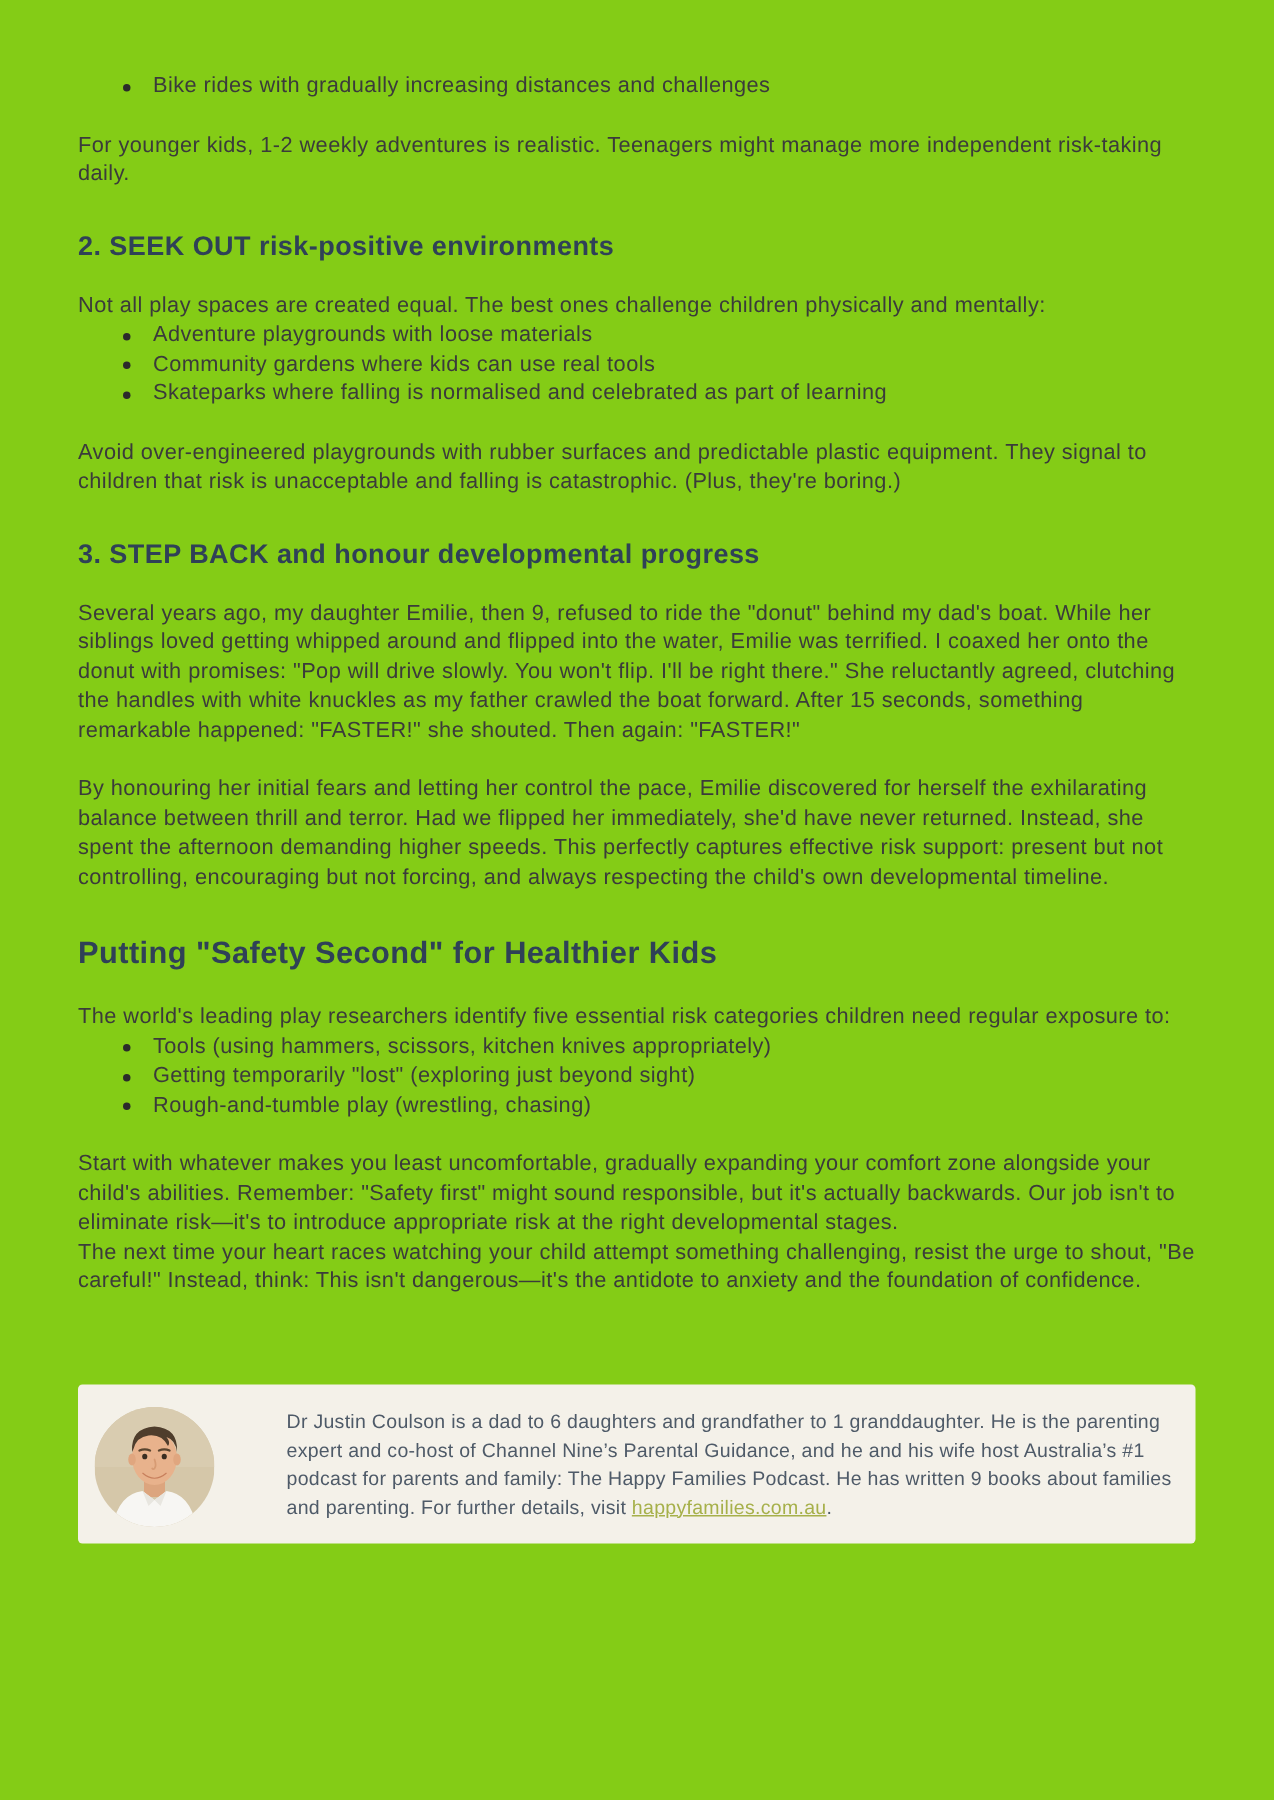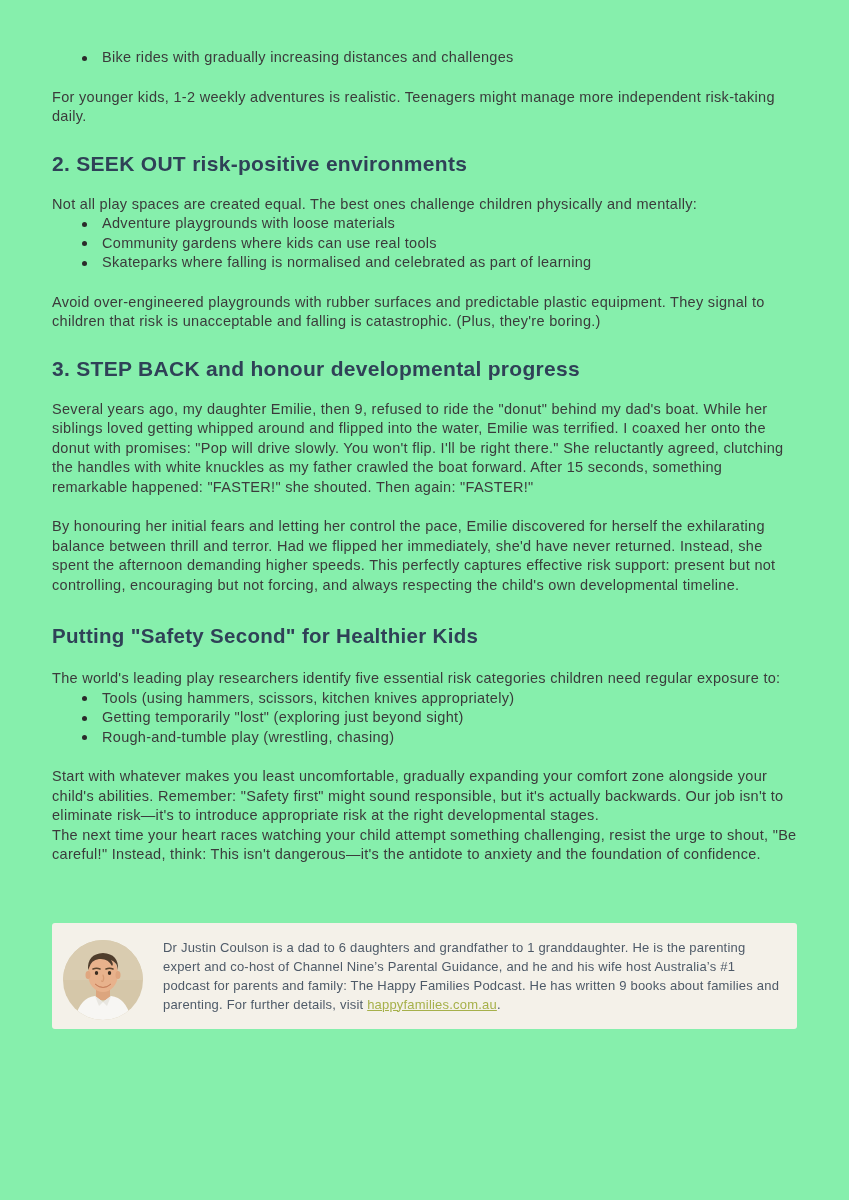--- a/index.html
+++ b/index.html
@@ -1,21 +1,21 @@
 <!DOCTYPE html>
 <html><head>
 <meta charset="utf-8">
 <style>
   * { box-sizing: border-box; }
   html, body { margin: 0; padding: 0; background: #ffffff; }
   .page {
     width: 849px;
     min-height: 1200px;
     margin: 0 auto;
-    background: #86efac;
+    background: #84cc16;
     padding: 48px 52px 40px 52px;
     font-family: "Liberation Sans", "DejaVu Sans", sans-serif;
     font-size: 14.5px;
     line-height: 19.5px;
     letter-spacing: 0.3px;
     color: #3b3b3b;
   }
   p { margin: 20px 0 0 0; }
   p.joined { margin-top: 0; }
   ul.bullets {
@@ -29,42 +29,43 @@
   ul.bullets li::before {
     content: "";
     position: absolute;
     left: 30px;
     top: 7.5px;
     width: 5px; height: 5px;
     border-radius: 50%;
     background: #2b2b2b;
   }
   h2.section-heading {
-    font-size: 21px;
+    font-size: 18px;
     line-height: 22px;
     font-weight: 700;
     color: #2f4157;
     letter-spacing: 0.3px;
     margin: 26px 0 0 0;
   }
   h1.major-heading {
     font-size: 20.5px;
     line-height: 27px;
     font-weight: 700;
     color: #2f4157;
     letter-spacing: 0.3px;
     margin: 27px 0 0 0;
   }
   .bio-box {
     margin-top: 58px;
     background: #f4f1e9;
     border-radius: 3px;
     padding: 9px 16px 9px 11px;
     display: flex;
-    align-items: flex-end;
+    align-items: center;
+    gap: 28px;
   }
   .bio-avatar {
     flex: 0 0 80px;
     width: 80px; height: 80px;
     border-radius: 50%;
     overflow: hidden;
     margin: 4px 20px 0 0;
   }
   .bio-avatar svg { display: block; width: 80px; height: 80px; }
   .bio-text {

